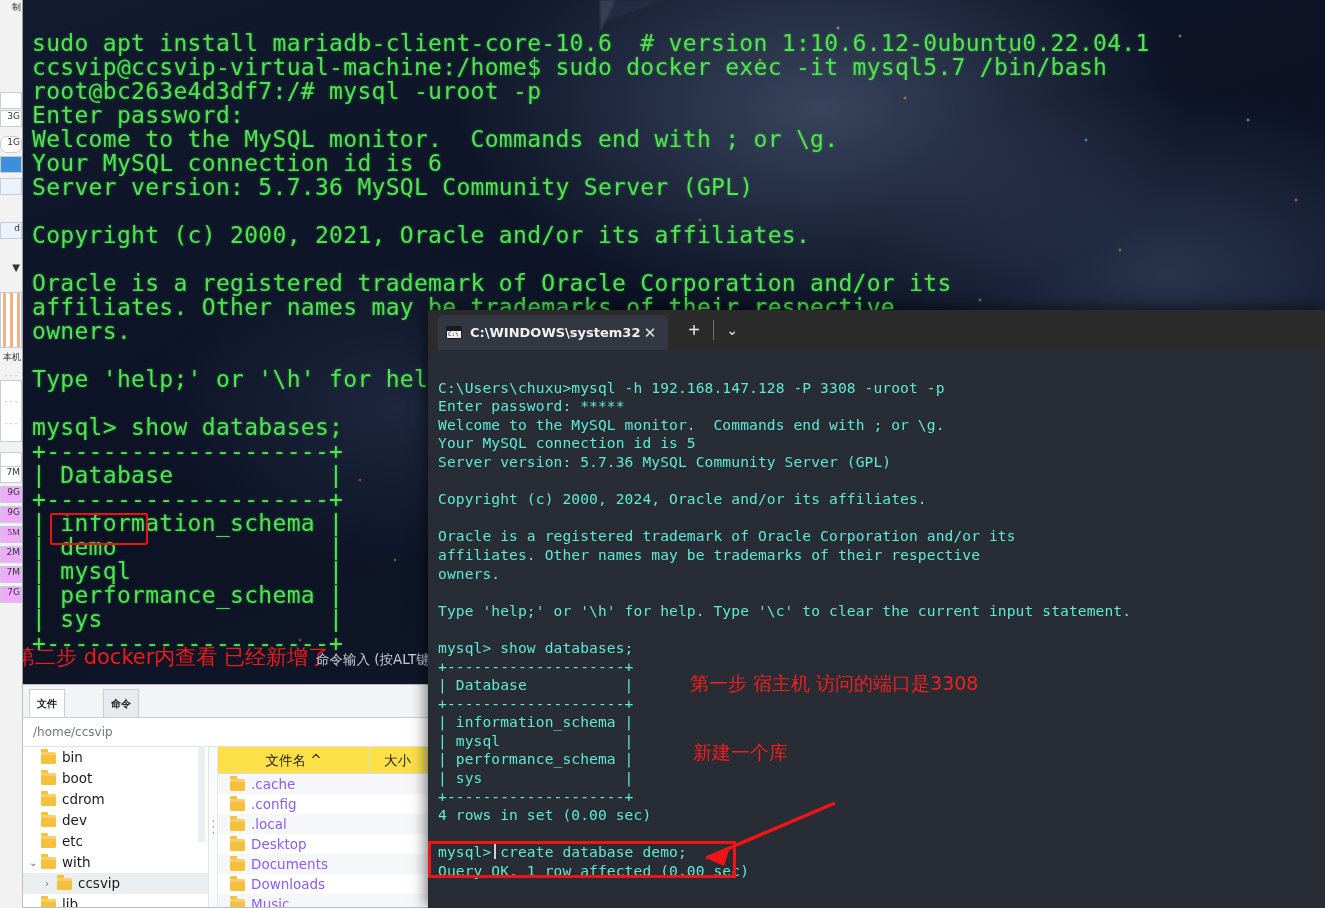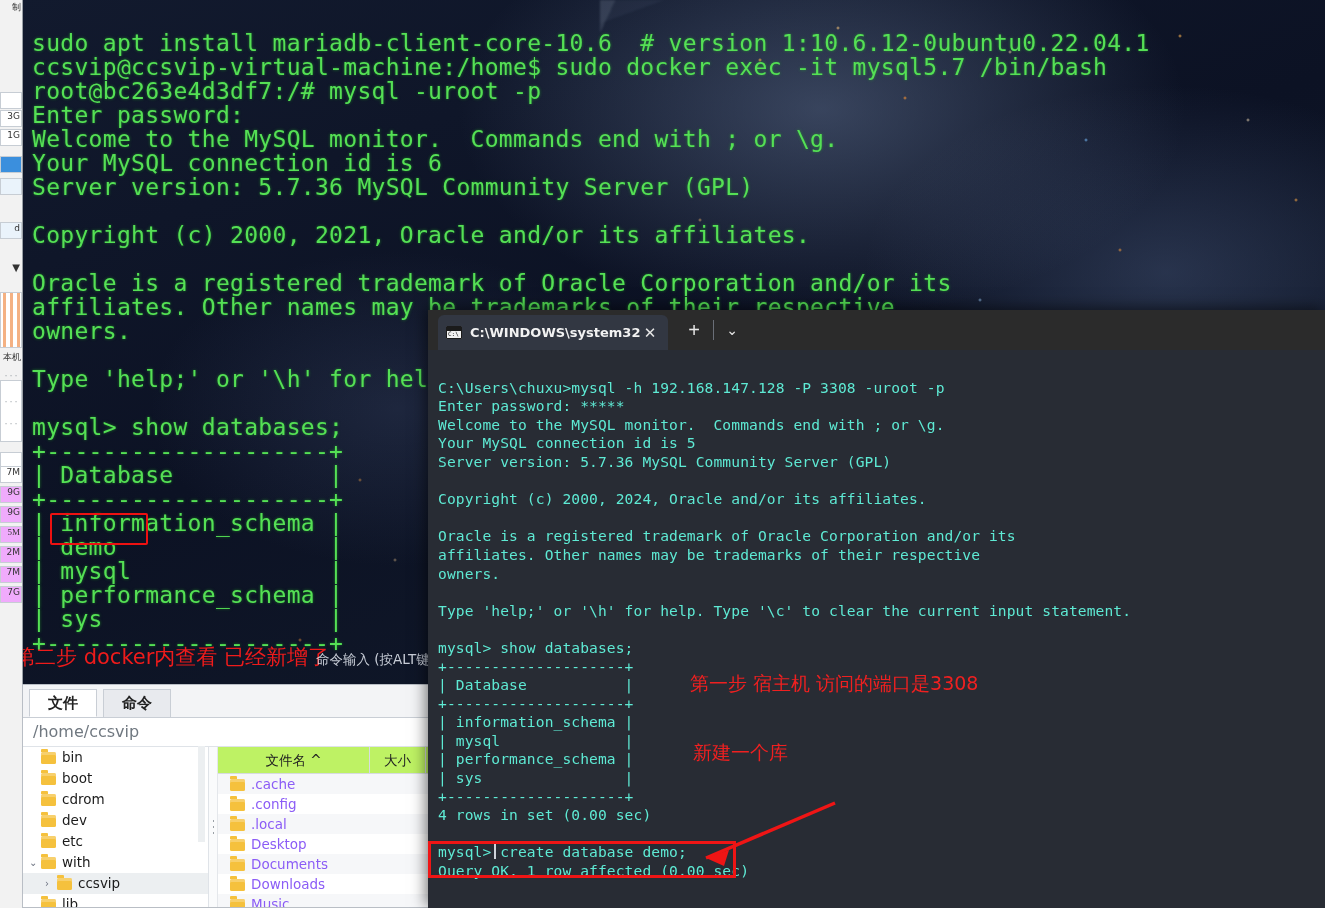--- a/index.html
+++ b/index.html
@@ -104,46 +104,46 @@
   .dotrow{font-size:8px;color:#9aa0a6;line-height:14px;text-align:center;}
 
   
   #file-manager{
     position:absolute;left:22px;top:684px;width:408px;height:224px;
     background:#ffffff;border:1px solid #b9bec5;box-sizing:border-box;
     font-family:"DejaVu Sans",sans-serif;overflow:hidden;
   }
   #fm-tabs{height:32px;background:#f3f4f6;border-bottom:1px solid #c9ced5;position:relative;}
   .fm-tab{
-    position:absolute;top:4px;height:28px;line-height:27px;padding:0 18px;
-    font-size:15px;font-weight:bold;color:#222;box-sizing:border-box;
+    position:absolute;top:4px;height:28px;line-height:27px;padding:0 7px;
+    font-size:10px;font-weight:bold;color:#222;box-sizing:border-box;
     border:1px solid #c9ced5;border-bottom:none;background:#e8eaee;
   }
   .fm-tab.active{background:#ffffff;border-bottom:1px solid #fff;}
   #fm-path{
-    height:28px;line-height:28px;padding-left:10px;font-size:16px;color:#707880;
+    height:28px;line-height:28px;padding-left:10px;font-size:12px;color:#707880;
     border-bottom:1px solid #dfe3e8;background:#fff;
   }
   #fm-body{display:flex;height:163px;}
   #fm-tree{width:185px;border-right:1px solid #dfe3e8;position:relative;overflow:hidden;background:#fff;}
   .tree-row{height:21px;line-height:21px;font-size:13.5px;color:#1b1b1b;padding-left:18px;position:relative;white-space:nowrap;}
   .tree-row.indent{padding-left:34px;}
   .tree-row.sel{background:#eceff1;}
   .twisty{position:absolute;left:6px;top:0;color:#6b7280;font-size:10px;line-height:21px;}
   .tree-row.indent .twisty{left:22px;}
   .folder{display:inline-block;width:15px;height:12px;position:relative;top:2px;margin-right:6px;
     background:#f5c13d;border-radius:1.5px;box-shadow:inset 0 3px 0 rgba(255,255,255,.25);}
   .folder:before{content:"";position:absolute;left:0;top:-3px;width:7px;height:3px;background:#f5c13d;border-radius:1px 1px 0 0;}
   #fm-splitter{width:8px;background:#fafbfc;border-right:1px solid #e4e7eb;position:relative;}
   #fm-splitter .grip{position:absolute;left:2.5px;top:72px;width:3px;height:16px;
      background-image:radial-gradient(circle 1.1px at 1.5px 2px,#9aa0a6 99%,transparent),
                       radial-gradient(circle 1.1px at 1.5px 8px,#9aa0a6 99%,transparent),
                       radial-gradient(circle 1.1px at 1.5px 14px,#9aa0a6 99%,transparent);}
   #fm-list{flex:1;overflow:hidden;background:#fff;}
-  #fm-list-head{display:flex;height:26px;border-bottom:1px solid #d7dbe0;background:#bef264;}
+  #fm-list-head{display:flex;height:26px;border-bottom:1px solid #d7dbe0;background:#fde047;}
   .fm-col{font-size:13.5px;color:#222;text-align:center;line-height:26px;border-right:1px solid #d7dbe0;box-sizing:border-box;}
   #fm-col-name{width:152px;}
   #fm-col-size{width:56px;}
   .fm-row{height:20px;line-height:20px;font-size:13.5px;color:#8b5cf6;padding-left:12px;white-space:nowrap;}
   .fm-row:nth-child(even){background:#f6f7f9;}
   #fm-scrollbar{position:absolute;left:198px;top:746px;width:7px;height:96px;background:#eceff1;}
 
   
   #cmd-window{
     position:absolute;left:428px;top:310px;width:897px;height:598px;
@@ -232,21 +232,21 @@
 +--------------------+</pre>
   <div id="demo-highlight-box"></div>
   <div id="ubuntu-annotation">第二步 docker内查看 已经新增了</div>
   <div id="alt-tooltip">命令输入 (按ALT键搜</div>
 </div>
 
 <div id="left-sliver">
   <div class="sl sl-txt" style="top:2px;">制</div>
   <div class="sl sl-cell" style="top:92px;"></div>
   <div class="sl sl-cell sl-txt" style="top:110px;">3G</div>
-  <div class="sl sl-cell sl-txt" style="top:129px;">1G</div>
+  <div class="sl sl-cell sl-txt" style="top:136px;border-radius:7px;">1G</div>
   <div class="sl sl-cell sl-sel" style="top:156px;"></div>
   <div class="sl sl-cell sl-blue" style="top:178px;"></div>
   <div class="sl sl-cell sl-blue sl-txt" style="top:184px;margin-left:32px;">d/1</div>
   <div class="sl sl-cell sl-blue sl-txt" style="top:222px;">d</div>
   <div class="sl" style="top:262px;text-align:right;padding-right:2px;font-size:10px;">▼</div>
   <div id="sl-chart"></div>
   <div class="sl sl-txt" style="top:352px;">本机</div>
   <div class="sl dotrow" style="top:370px;">· · ·</div>
   <div id="sl-chart2"></div>
   <div class="sl dotrow" style="top:396px;">· · ·</div>

